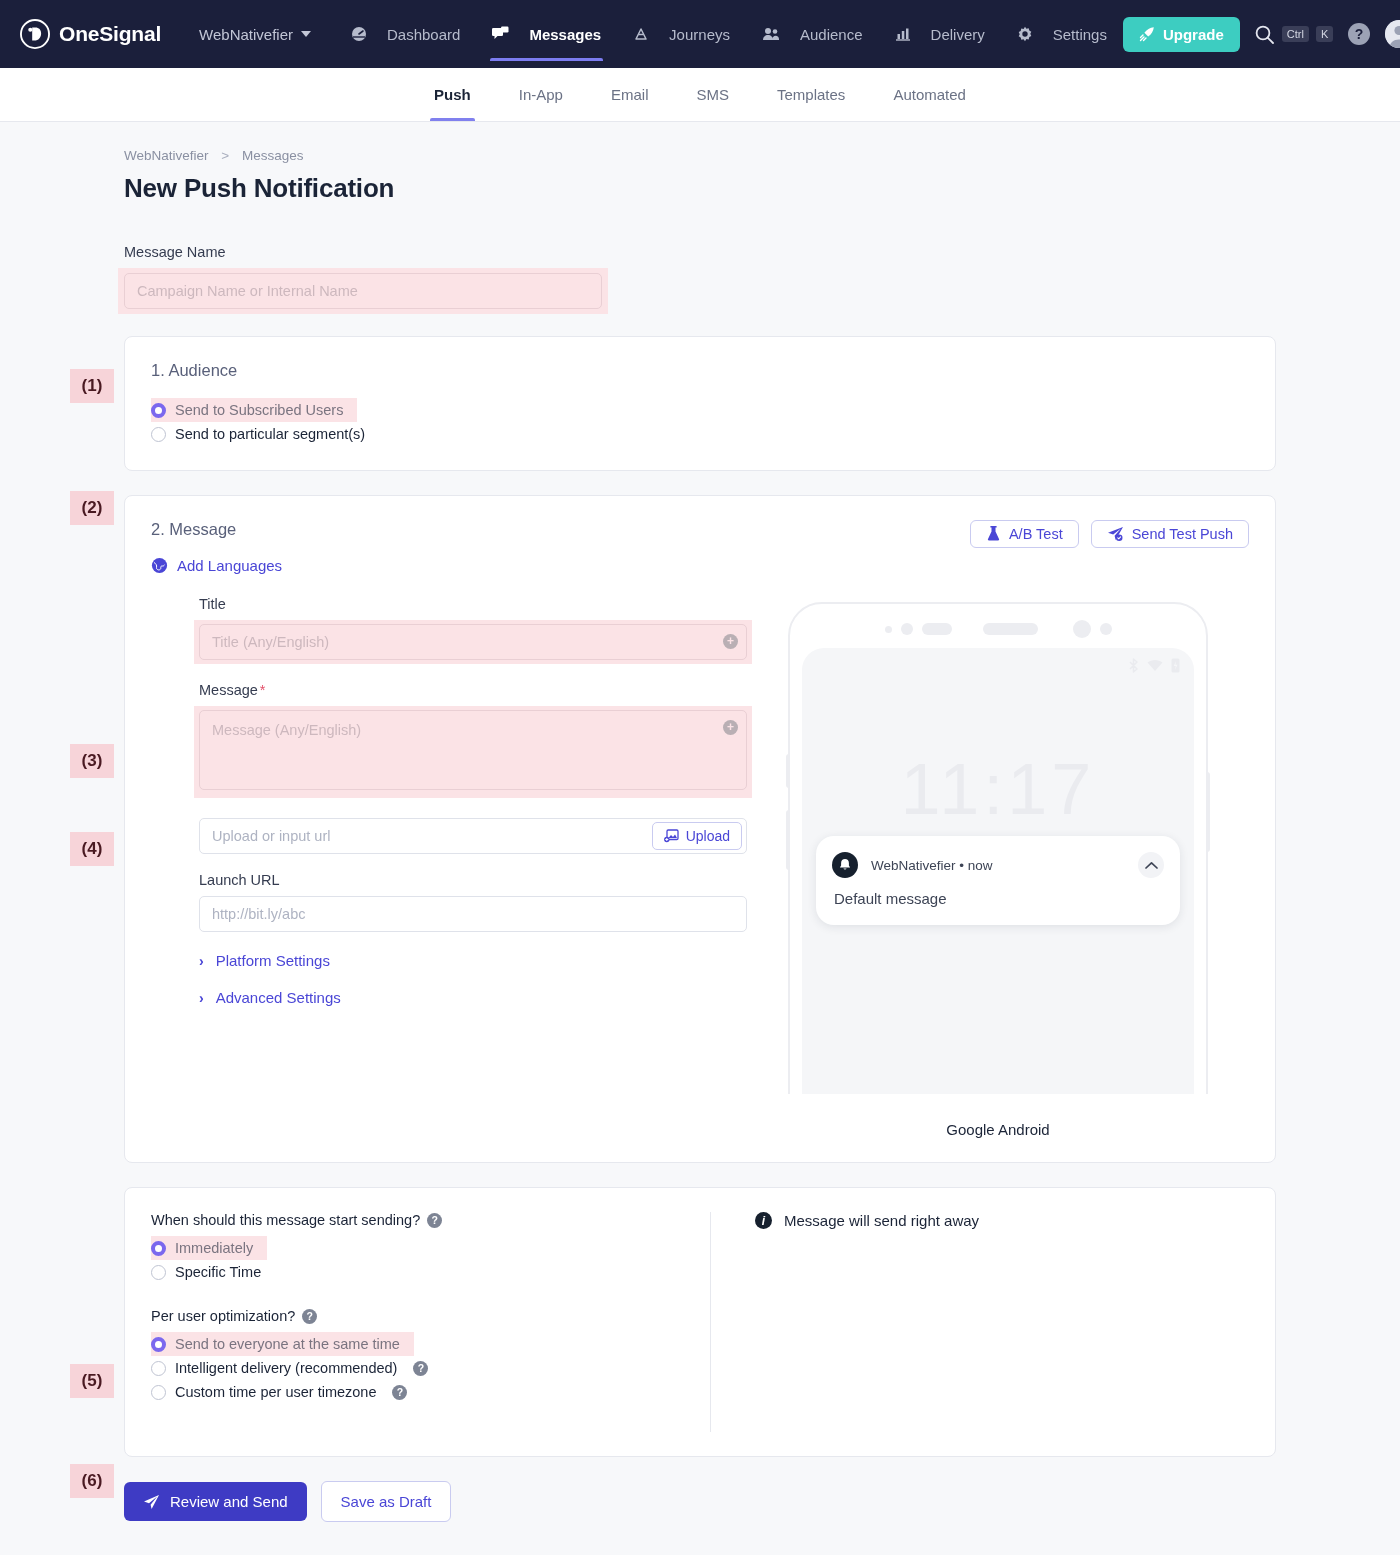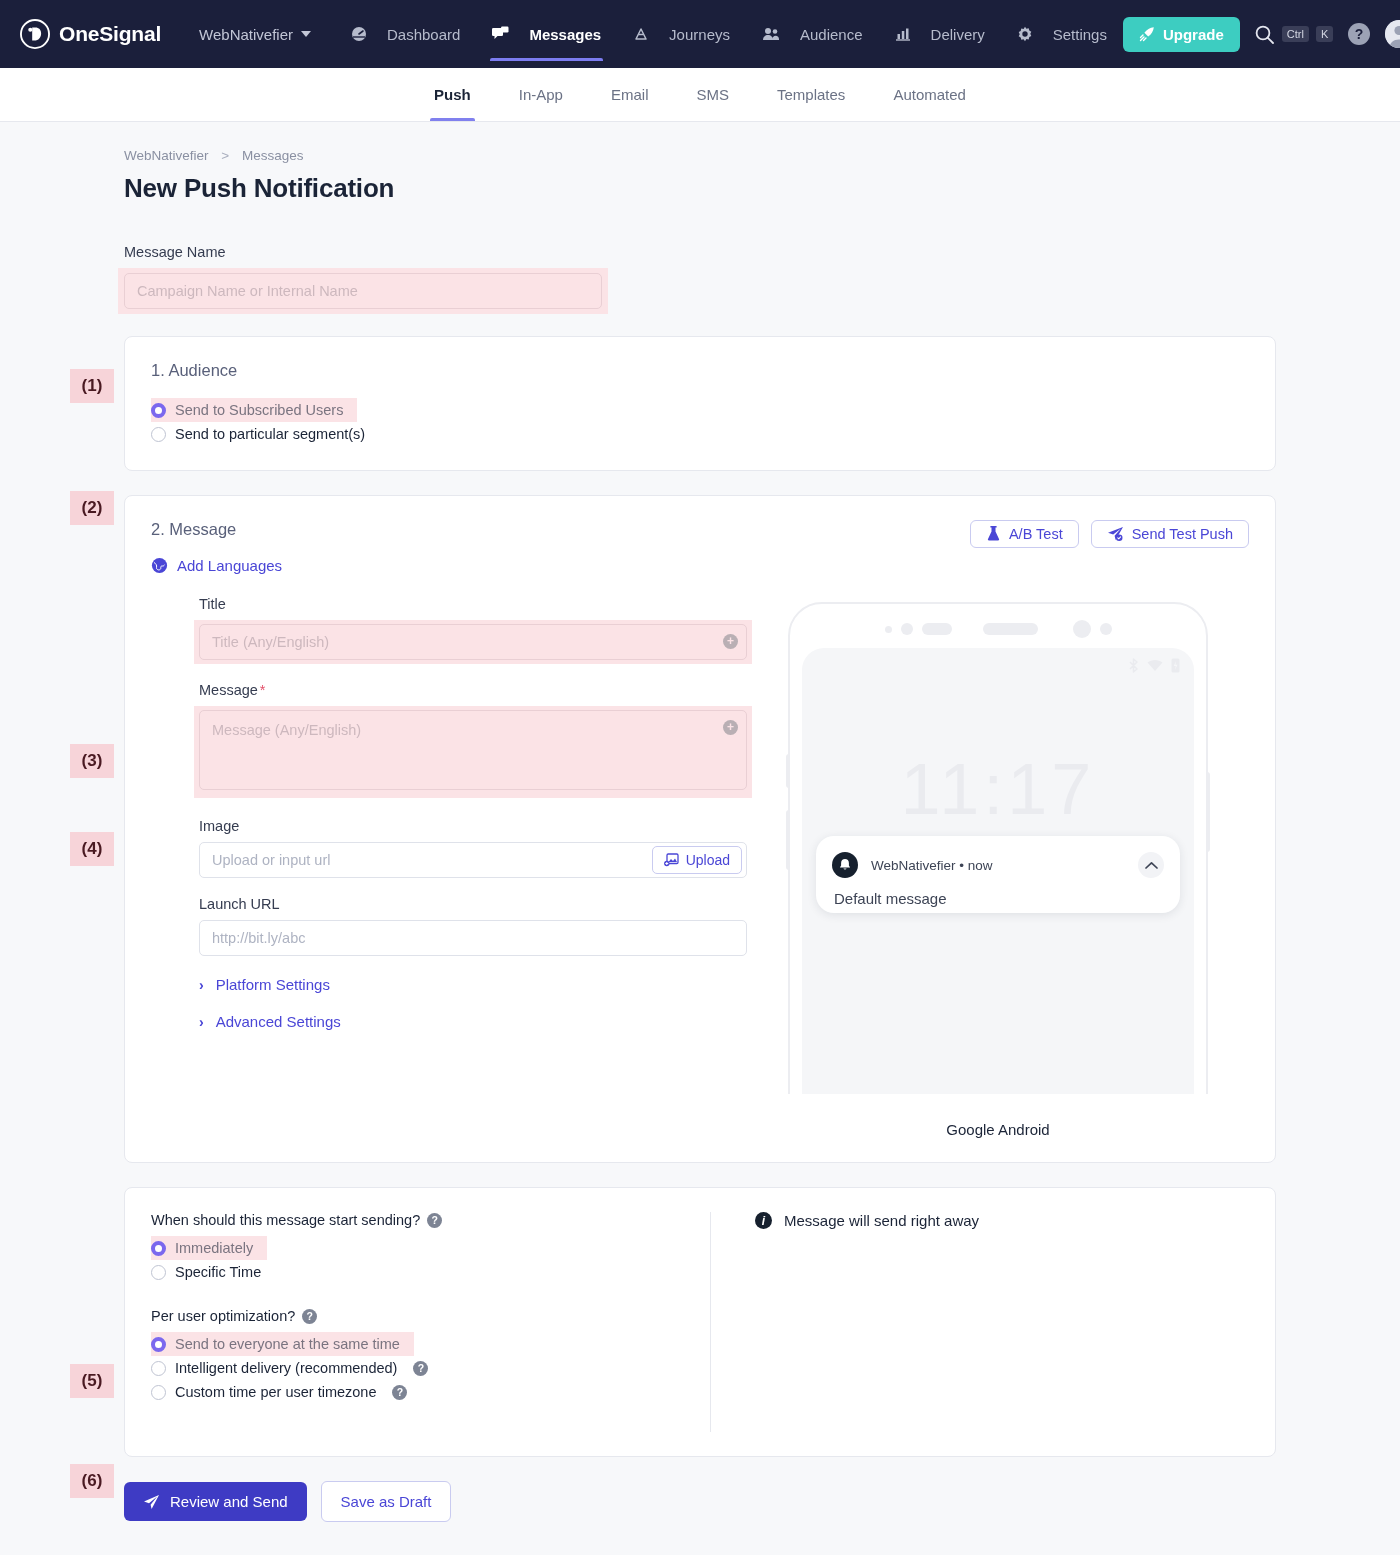--- a/index.html
+++ b/index.html
@@ -166,21 +166,21 @@
     position: absolute; left: 12px; right: 12px; top: 44px; bottom: 12px;
     background: #F5F6F8; border-radius: 22px 22px 0 0;
   }
   .statusbar { position: absolute; right: 14px; top: 10px; display: flex; align-items: center; gap: 8px; }
   .clock {
     position: absolute; left: 0; right: 0; top: 100px; text-align: center;
     font-size: 72px; color: #EAEBEF; letter-spacing: 4px; font-weight: 300;
   }
   .notif {
     position: absolute; left: 14px; right: 14px; top: 188px;
-    background: #fff; border-radius: 18px; padding: 16px 16px 6px 16px;
+    background: #fff; border-radius: 18px; padding: 16px 16px 18px 16px;
     box-shadow: 0 2px 10px rgba(27,36,55,0.10);
   }
   .notif-head { display: flex; align-items: center; gap: 13px; }
   .notif-avatar {
     width: 26px; height: 26px; border-radius: 50%; background: #16202E;
     display: flex; align-items: center; justify-content: center; flex: 0 0 26px;
   }
   .notif-app { font-size: 13.5px; color: #3D4455; }
   .notif-expand {
     margin-left: auto; width: 26px; height: 26px; border-radius: 50%;
@@ -415,21 +415,20 @@
           <div class="field-label">
             <span>Message</span><span class="req">*</span>
           </div>
           <div class="field-block hl-band" style="margin-bottom:20px;">
             <textarea class="input input-pink" placeholder="Message (Any/English)" style=""></textarea>
             <span class="plus-ico">+</span>
           </div>
         </div>
 
         <div>
-          <div class="field-label">Image</div>
           <div class="input-with-btn" style="margin-bottom:18px;">
             <input class="input" value="" placeholder="Upload or input url" style="">
             <button class="upload-btn">
               <svg width="15" height="14" viewBox="0 0 15 14">
                 <rect x="3" y="1" width="11" height="9.5" rx="1.2" fill="none" stroke="#4A46D6" stroke-width="1.3"></rect>
                 <path d="M4.5 9 L7 6 L9 8 L11 5.5 L13 9" fill="#4A46D6"></path>
                 <circle cx="2.8" cy="10.5" r="2.7" fill="#4A46D6"></circle>
                 <path d="M2.8 9 v3 M1.3 10.5 h3" stroke="#fff" stroke-width="1"></path>
               </svg>
               <span>Upload</span>

